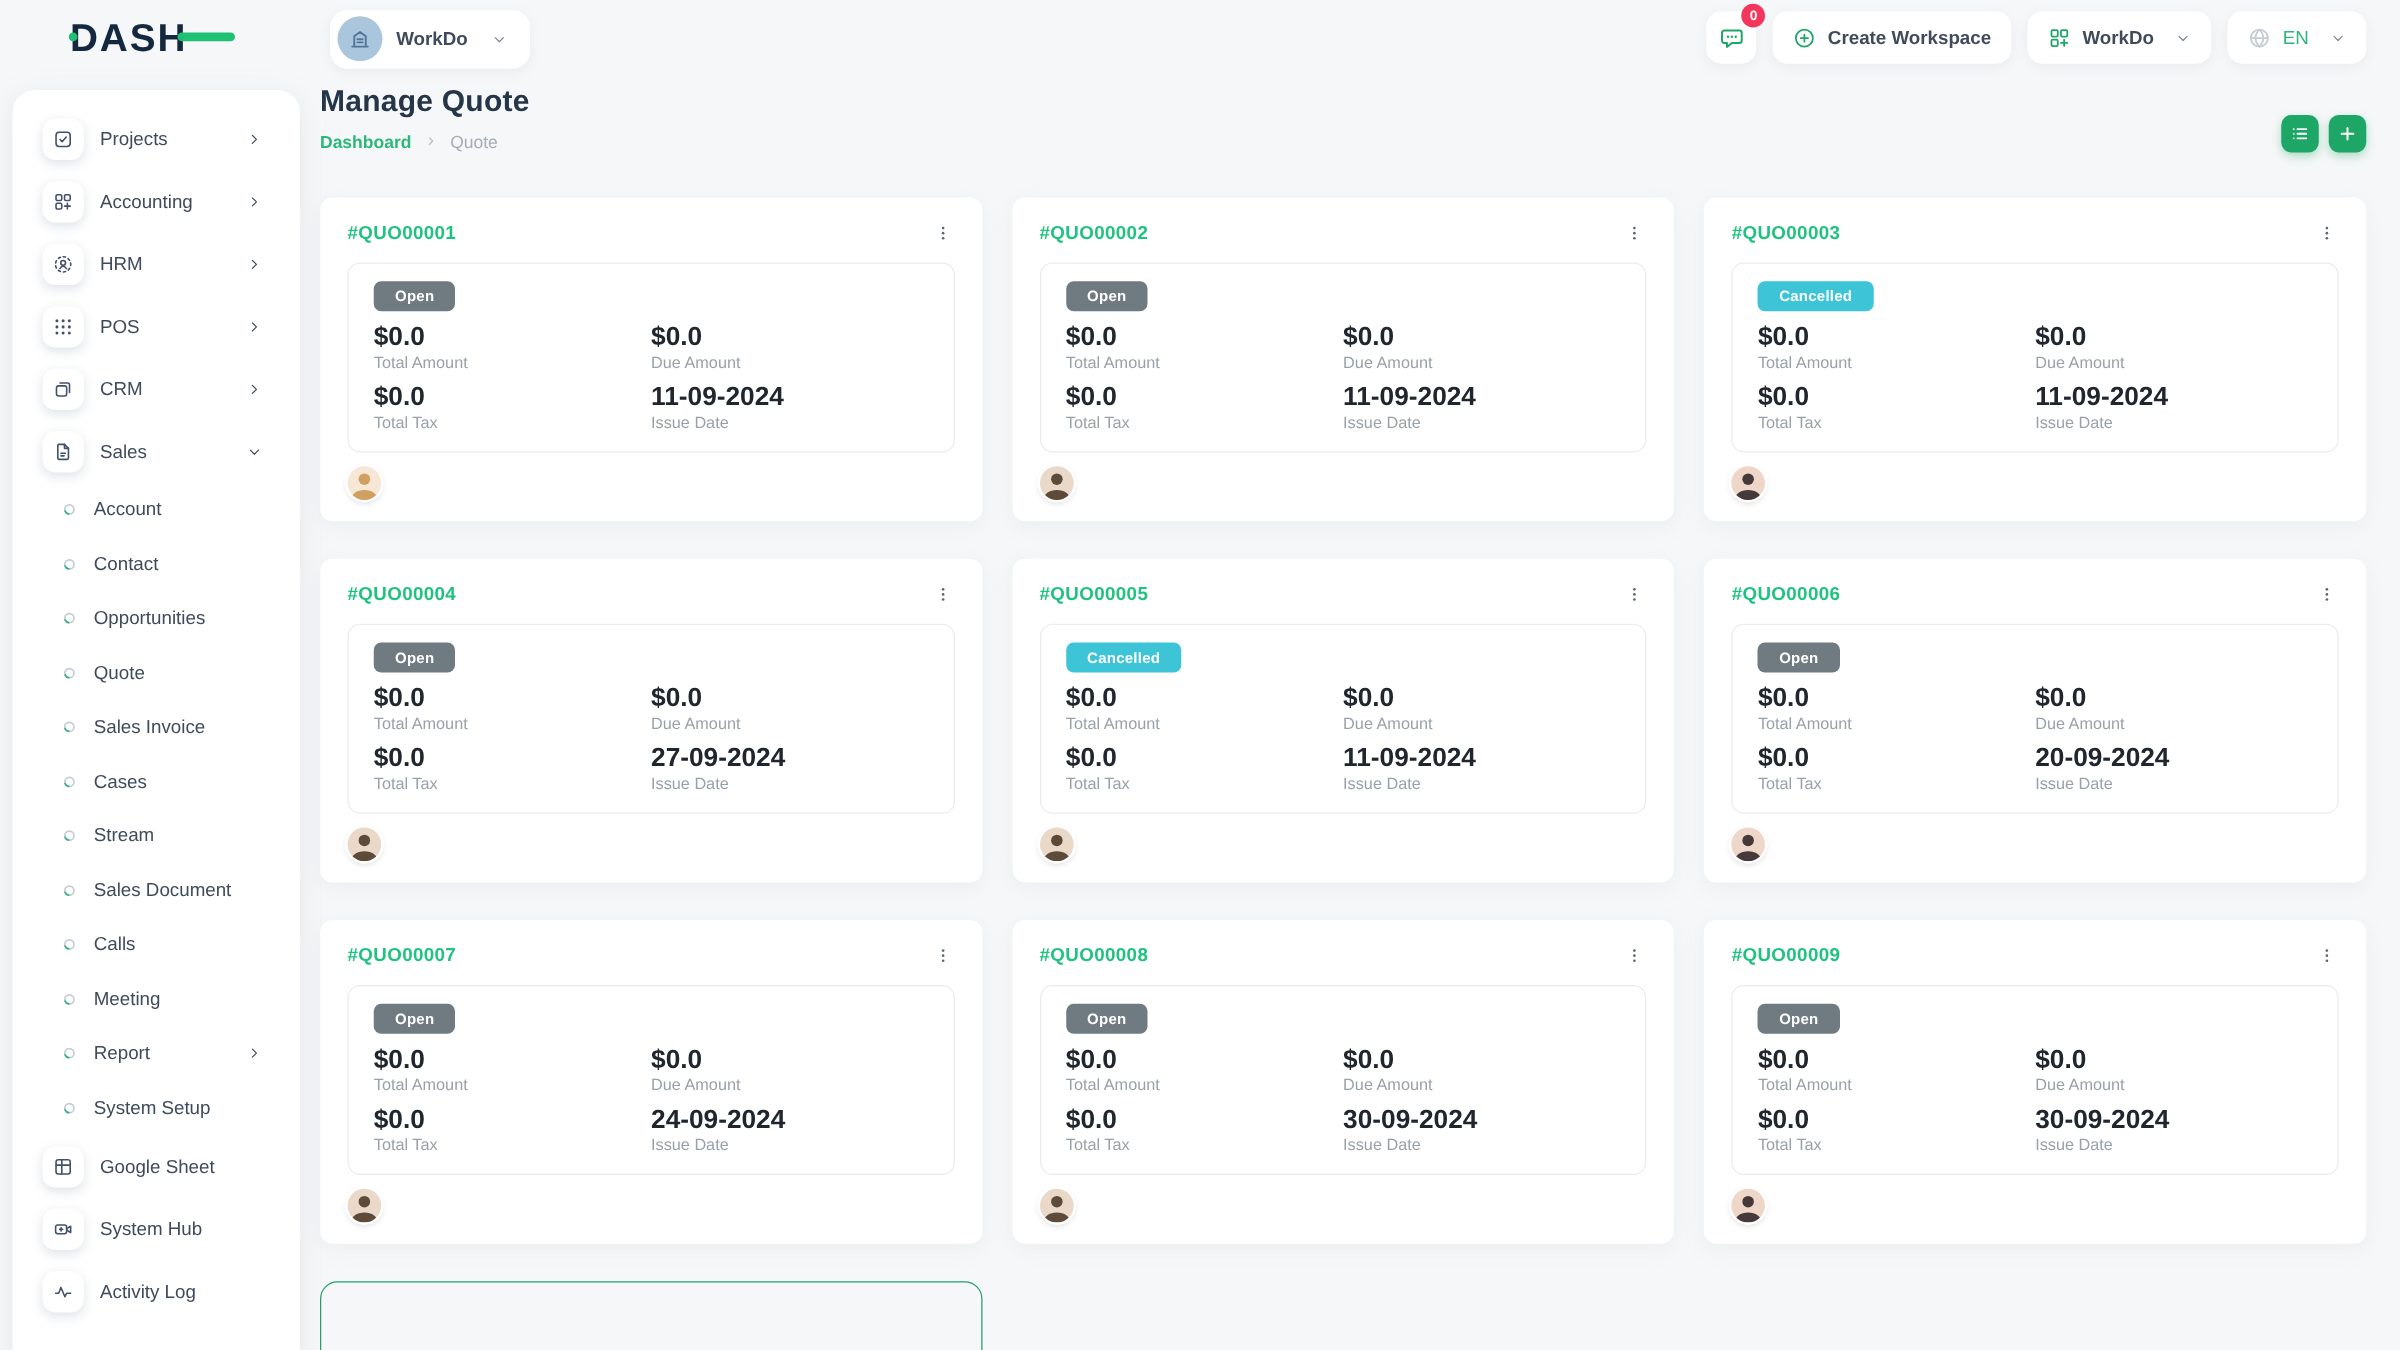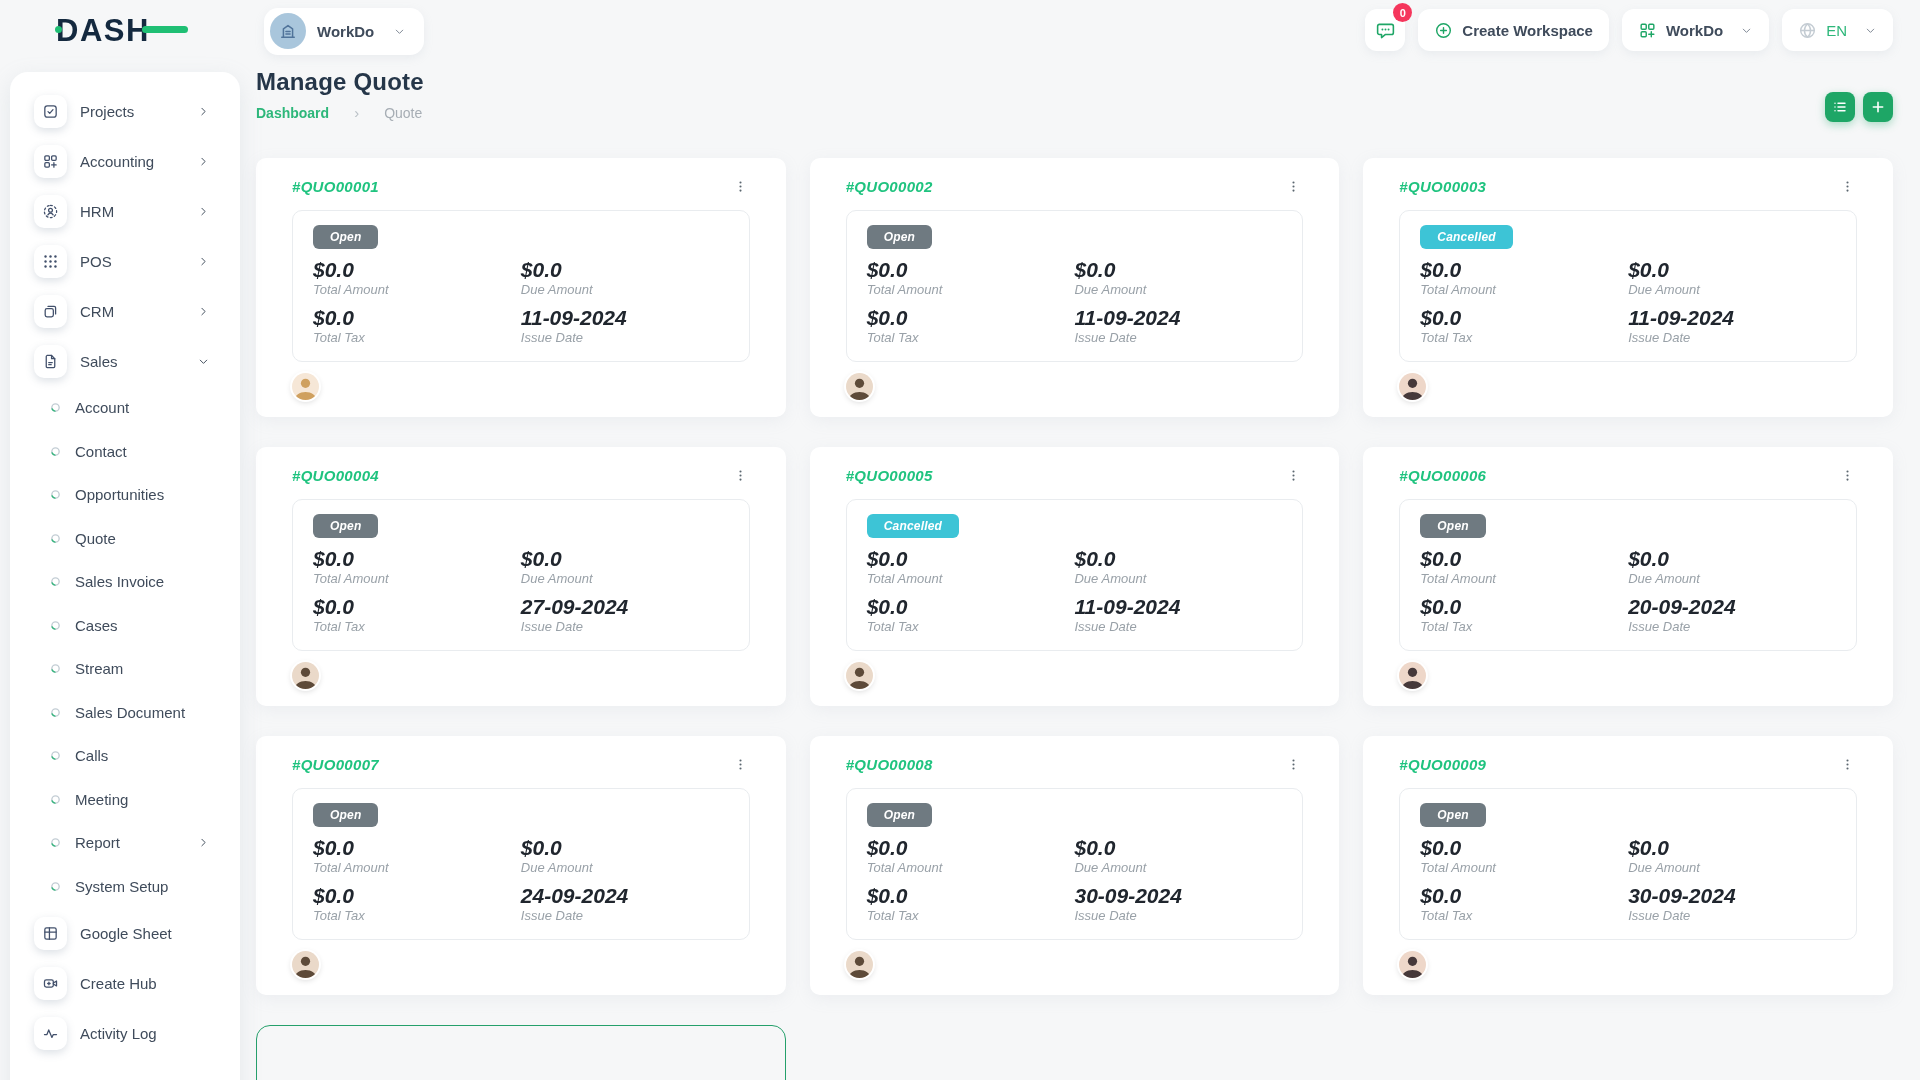--- a/index.html
+++ b/index.html
@@ -55,30 +55,30 @@
   .nav-sub .nav-label{margin-left:14px}
   .bullet{width:11px;height:11px;flex:0 0 auto}
   .bullet svg{width:11px;height:11px}
   .nav-chev{margin-left:auto;color:#414d5c}
   .nav-chev svg{width:13px;height:13px}
 
   
   .main{position:absolute;left:256px;right:27px;top:0;bottom:0;padding-top:68px;}
   .page-head{display:flex;justify-content:space-between;align-items:flex-start;}
   .page-title{font-size:24px;font-weight:700;color:var(--title);letter-spacing:.2px}
-  .breadcrumb{margin-top:8px;font-size:14px;color:#a6adb4;display:flex;gap:25px;align-items:center;}
+  .breadcrumb{margin-top:8px;font-size:14px;color:#a6adb4;display:flex;gap:13px;align-items:center;}
   .breadcrumb a{color:var(--link-green);text-decoration:none;cursor:pointer;font-weight:600}
   .crumb-sep{color:#b9c0c6;font-size:15px}
   .toolbar{display:flex;gap:8px;margin-top:24px;}
   .tool-btn{width:30px;height:30px;border-radius:8px;background:var(--accent);border:none;cursor:pointer;
             color:#fff;display:flex;align-items:center;justify-content:center;box-shadow:0 3px 8px rgba(30,166,102,.35);}
   .tool-btn svg{width:16px;height:16px}
 
   .cards{margin-top:36px;display:grid;grid-template-columns:repeat(3,1fr);column-gap:24px;row-gap:30px;}
-  .card{background:#fff;border-radius:10px;box-shadow:0 4px 16px rgba(165,175,190,.12);padding:18px 36px 17px;font-style:italic;}
+  .card{background:#fff;border-radius:10px;box-shadow:0 4px 16px rgba(165,175,190,.12);padding:18px 22px 17px;}
   .card-head{display:flex;justify-content:space-between;align-items:center;height:20px;}
   .quote-id{font-size:15px;font-weight:700;color:var(--id-green);text-decoration:none;cursor:pointer;letter-spacing:.3px}
   .dots-btn{border:none;background:none;cursor:pointer;color:#5b6770;padding:2px;}
   .dots-btn svg{width:15px;height:15px}
   .card-panel{margin-top:14px;border:1px solid #e9ecef;border-radius:10px;padding:14px 20px 16px;}
   .badge{display:inline-block;padding:5px 17px;border-radius:6px;font-size:12px;font-weight:600;color:#fff;letter-spacing:.2px;}
   .fields{margin-top:12px;display:grid;grid-template-columns:1fr 1fr;row-gap:12px;}
   .fval{font-size:21px;font-weight:700;color:#20262e;line-height:18px;}
   .flab{font-size:13px;color:#99a1a8;margin-top:3px;}
   .avatar{margin-top:11px;width:27px;height:27px;border-radius:50%;overflow:hidden;
@@ -390,21 +390,21 @@
       <span class="nav-label">Google Sheet</span>
     </div>
     <div class="nav-item nav-main">
       <span class="icon-sq">
         <svg viewBox="0 0 24 24" fill="none" stroke="currentColor" stroke-width="1.8" stroke-linecap="round" stroke-linejoin="round" width="100%" height="100%">
           <rect x="3.5" y="7" width="12.5" height="10" rx="2.5"></rect>
           <path d="M16 11.2l4.5-2.7v7l-4.5-2.7z"></path>
           <path d="M8 12h3.5M9.75 10.2v3.6"></path>
         </svg>
       </span>
-      <span class="nav-label">Create Hub</span>
+      <span class="nav-label">System Hub</span>
     </div>
     <div class="nav-item nav-main">
       <span class="icon-sq">
         <svg viewBox="0 0 24 24" fill="none" stroke="currentColor" stroke-width="1.8" stroke-linecap="round" stroke-linejoin="round" width="100%" height="100%">
           <path d="M3.5 13.5h3.5L9.5 7l4.5 10.5 2-4h4.5"></path>
         </svg>
       </span>
       <span class="nav-label">Activity Log</span>
     </div>
   </nav>

